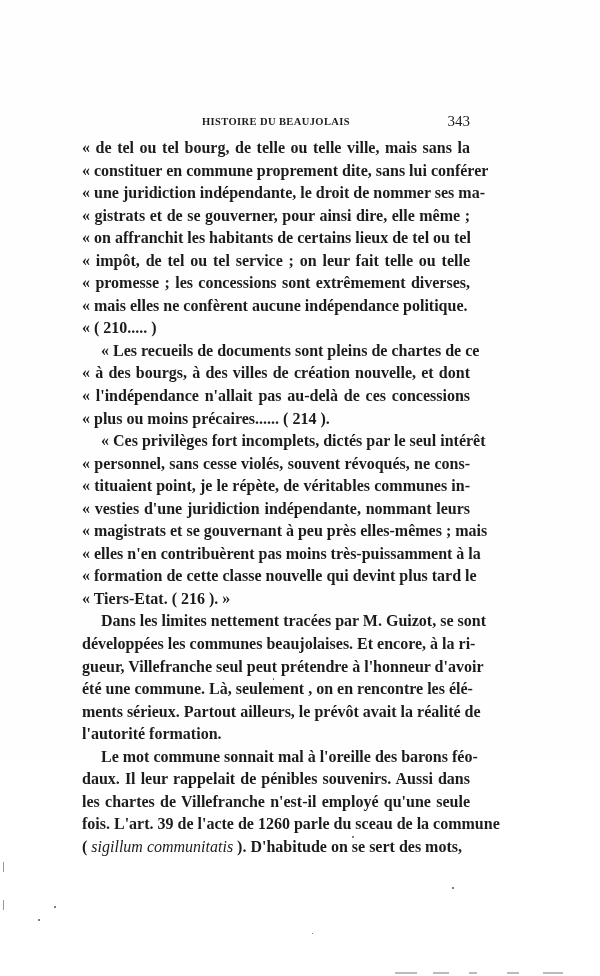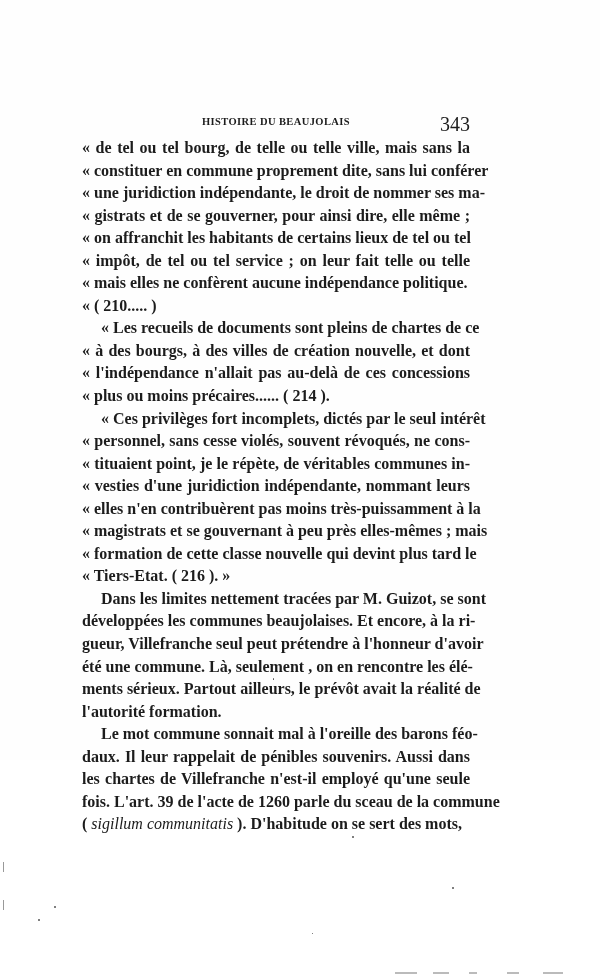--- a/index.html
+++ b/index.html
@@ -34,21 +34,21 @@
     text-align: center;
     font-size: 10.5px;
     font-weight: bold;
     letter-spacing: 0.4px;
     top: 3px;
   }
   .page-number {
     position: absolute;
     right: 0;
     top: 0;
-    font-size: 20px;
+    font-size: 15px;
   }
   .body-text {
     position: absolute;
     top: 137px;
     left: 82px;
     width: 388px;
   }
   .line {
     height: 22.55px;
     line-height: 22.55px;
@@ -102,32 +102,33 @@
     <div class="page-number">343</div>
   </div>
 
   <div class="body-text">
     <div class="line">« de tel ou tel bourg, de telle ou telle ville, mais sans la</div>
     <div class="line">« constituer en commune proprement dite, sans lui conférer</div>
     <div class="line">« une juridiction indépendante, le droit de nommer ses ma-</div>
     <div class="line">« gistrats et de se gouverner, pour ainsi dire, elle même ;</div>
     <div class="line">« on affranchit les habitants de certains lieux de tel ou tel</div>
     <div class="line">« impôt, de tel ou tel service ; on leur fait telle ou telle</div>
+    <div class="line">« promesse ; les concessions sont extrêmement diverses,</div>
     <div class="line last">« mais elles ne confèrent aucune indépendance politique.</div>
     <div class="line last">« ( 210..... )</div>
     <div class="line indent">« Les recueils de documents sont pleins de chartes de ce</div>
     <div class="line">« à des bourgs, à des villes de création nouvelle, et dont</div>
     <div class="line">« l'indépendance n'allait pas au-delà de ces concessions</div>
     <div class="line last">« plus ou moins précaires...... ( 214 ).</div>
     <div class="line indent">« Ces privilèges fort incomplets, dictés par le seul intérêt</div>
     <div class="line">« personnel, sans cesse violés, souvent révoqués, ne cons-</div>
     <div class="line">« tituaient point, je le répète, de véritables communes in-</div>
     <div class="line">« vesties d'une juridiction indépendante, nommant leurs</div>
+    <div class="line">« magistrats et se gouvernant à peu près elles-mêmes ; mais</div>
     <div class="line">« elles n'en contribuèrent pas moins très-puissamment à la</div>
-    <div class="line">« magistrats et se gouvernant à peu près elles-mêmes ; mais</div>
     <div class="line">« formation de cette classe nouvelle qui devint plus tard le</div>
     <div class="line last">« Tiers-Etat. ( 216 ). »</div>
     <div class="line indent">Dans les limites nettement tracées par M. Guizot, se sont</div>
     <div class="line">développées les communes beaujolaises. Et encore, à la ri-</div>
     <div class="line">gueur, Villefranche seul peut prétendre à l'honneur d'avoir</div>
     <div class="line">été une commune. Là, seulement , on en rencontre les élé-</div>
     <div class="line">ments sérieux. Partout ailleurs, le prévôt avait la réalité de</div>
     <div class="line last">l'autorité formation.</div>
     <div class="line indent">Le mot commune sonnait mal à l'oreille des barons féo-</div>
     <div class="line">daux. Il leur rappelait de pénibles souvenirs. Aussi dans</div>

